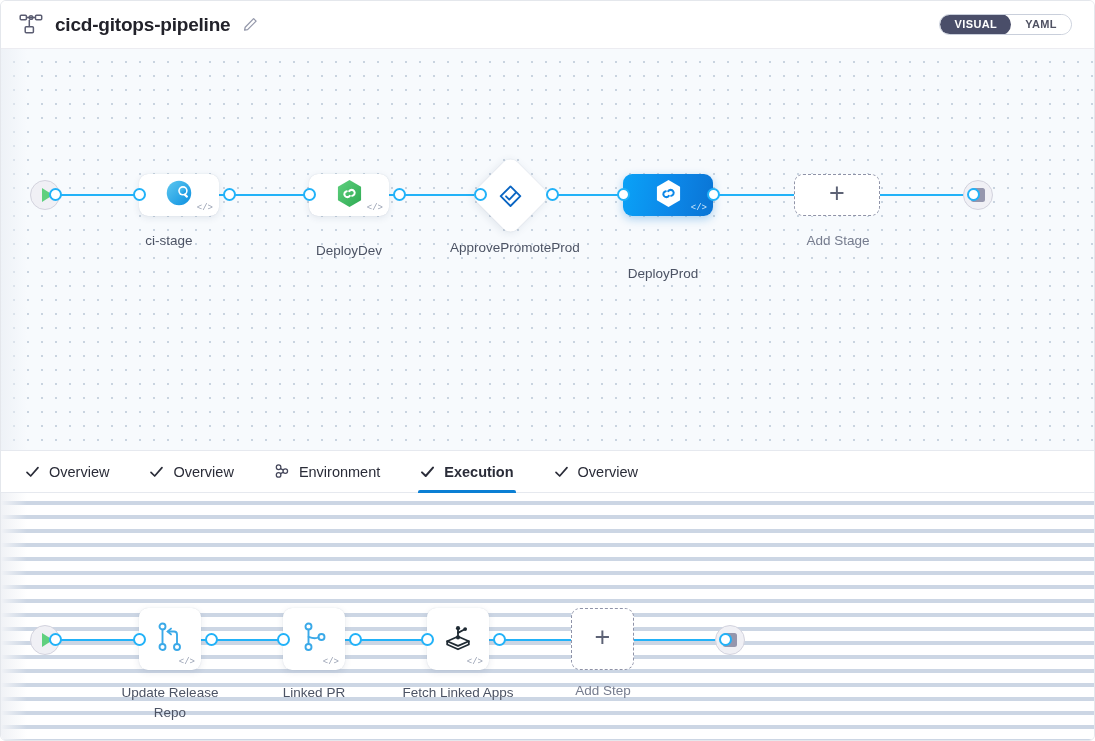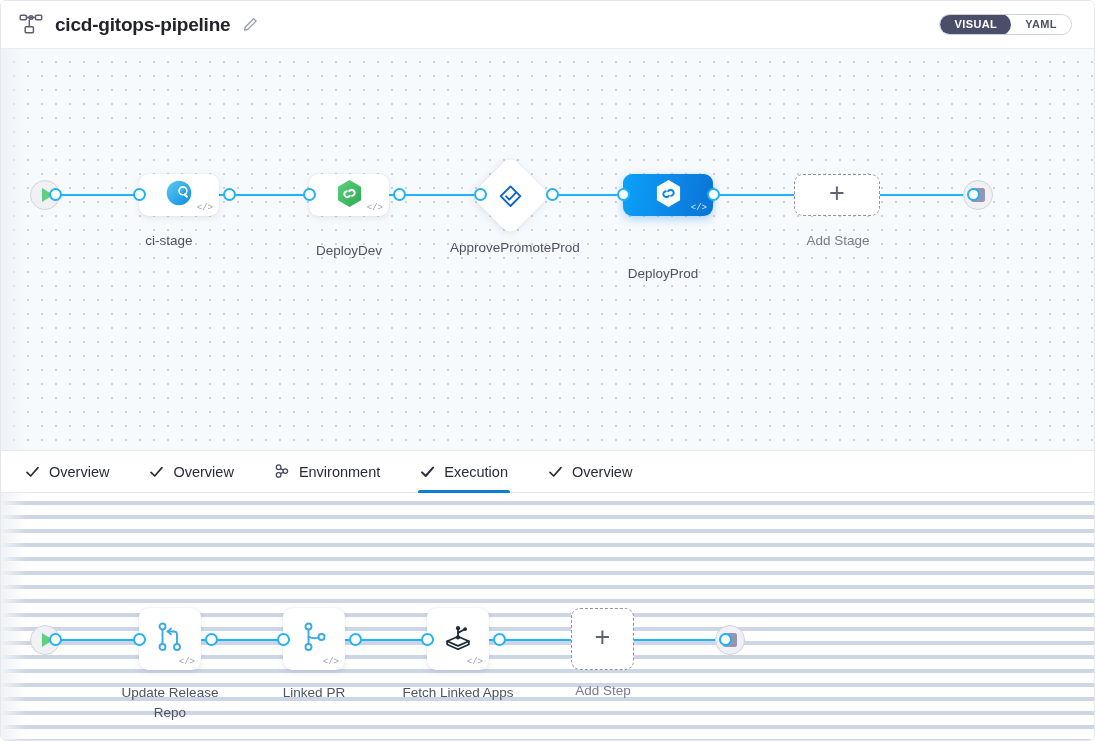--- a/index.html
+++ b/index.html
@@ -177,21 +177,21 @@
   }
   .tab {
     display: flex; align-items: center;
     height: 42px;
     margin-right: 40px;
     font-size: 14.5px; color: #2a2c38;
     cursor: pointer;
     position: relative;
   }
   .tab .tab-ico { margin-right: 9px; display: flex; align-items: center; }
-  .tab.active { font-weight: normal; text-align: right; }
+  .tab.active { font-weight: bold; text-align: right; }
   .tab.active::after {
     content: ""; position: absolute; left: -2px; right: -2px; bottom: 0;
     height: 3px; background: #0b7fd4; border-radius: 2px 2px 0 0;
   }
   .chk { stroke: #2a2c38; }
 </style>
 </head>
 <body>
 
 <div id="app">

